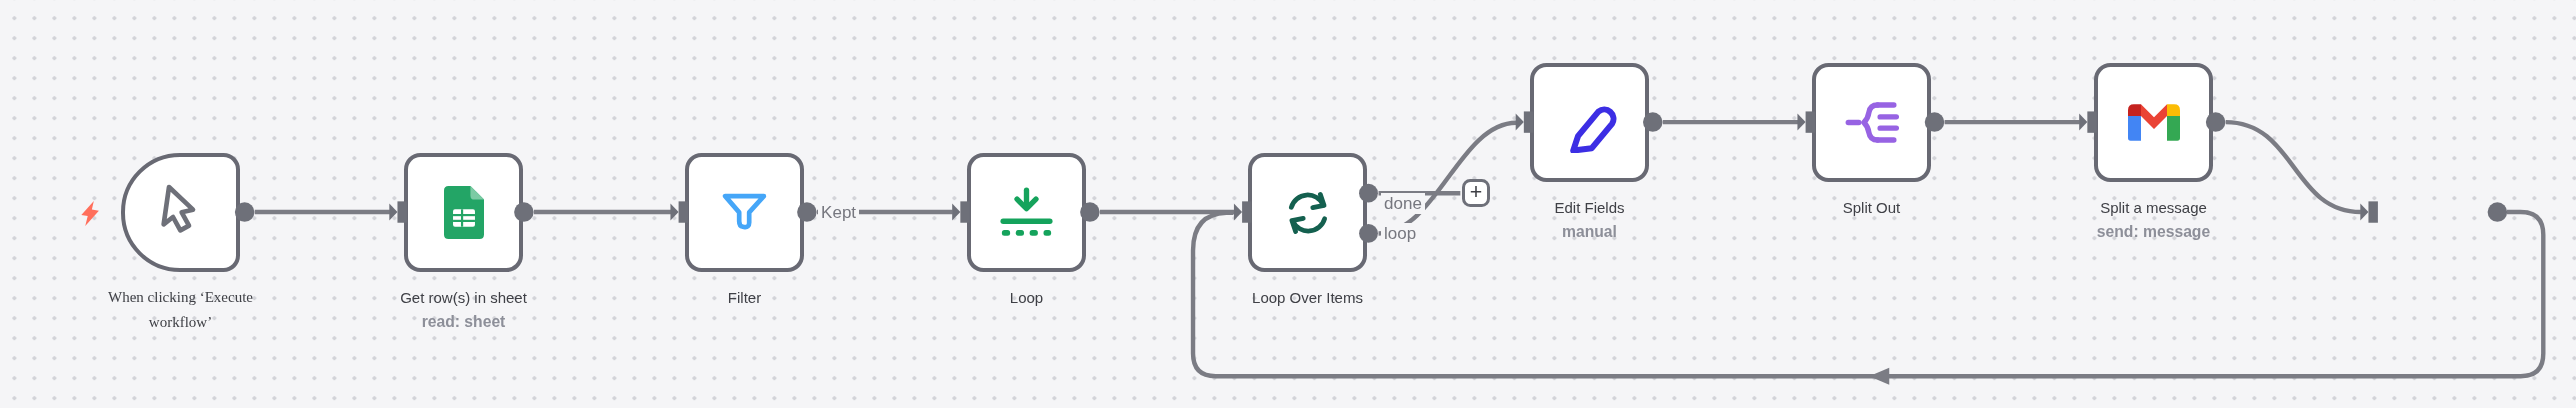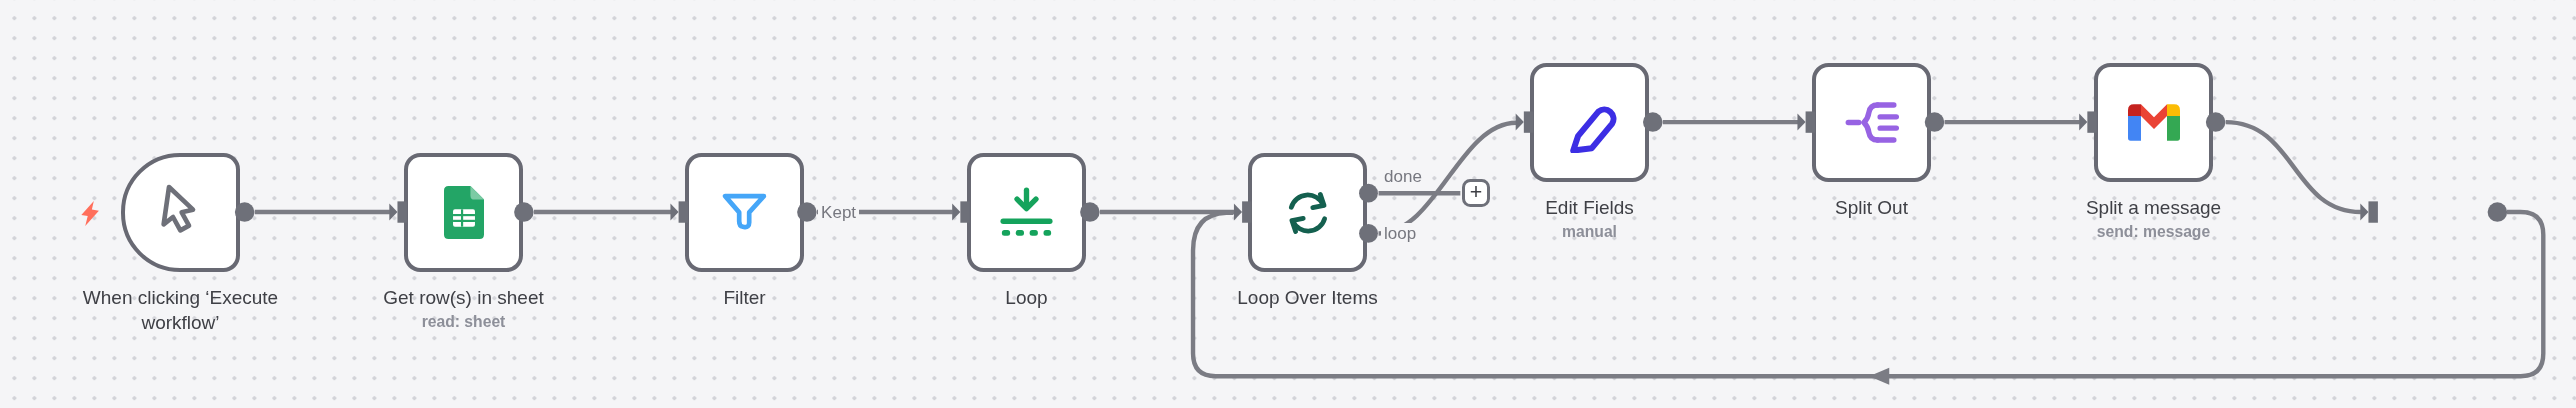--- a/index.html
+++ b/index.html
@@ -29,30 +29,30 @@
   .node.trigger{border-radius:59px 16.4px 16.4px 59px;}
   .nlabel{
     position:absolute;
     top:119px;left:50%;
     transform:translateX(-50%);
     padding-top:8.8px;
     text-align:center;
     white-space:nowrap;
   }
   .nl-title{
-    font-size:19px;line-height:25px;
+    font-size:15px;line-height:25px;
     font-weight:500;color:#3f4046;
   }
   .nl-title .tline{display:block;}
   .nl-sub{
     margin-top:2.5px;
     font-size:15.7px;line-height:19px;
     font-weight:700;color:#8d8f99;
   }
-  .trigger .nl-title{white-space:normal;width:214px;}
+  .trigger .nl-title{white-space:normal;width:214px;font-family:Liberation Serif, serif;}
   svg.conn-layer{
     position:absolute;left:0;top:0;z-index:2;
     pointer-events:none;
   }
   .plabel{
     position:absolute;z-index:3;
     font-size:17px;line-height:21px;height:21px;
     color:#76777f;
     background:#f5f5f7;
     padding:0 3.1px;
@@ -251,19 +251,19 @@
           <rect x="3319" y="177" width="15" height="34"></rect>
       </g>
       <g>
         <polygon points="3753,323.5 3766,337 3753,350.5"></polygon>
           <rect x="3766" y="320" width="15" height="34"></rect>
       </g>
     </g>
   </svg>
 
   <div class="plabel" style="left:818px;top:202px">Kept</div>
-  <div class="plabel" style="left:1381px;top:166px">done</div>
+  <div class="plabel" style="left:1381px;top:193px">done</div>
   <div class="plabel" style="left:1381px;top:223px">loop</div>
 
   <div class="plus-btn" style="left:1462px;top:179px">+</div>
 
 </div>
 
 
 </body></html>

